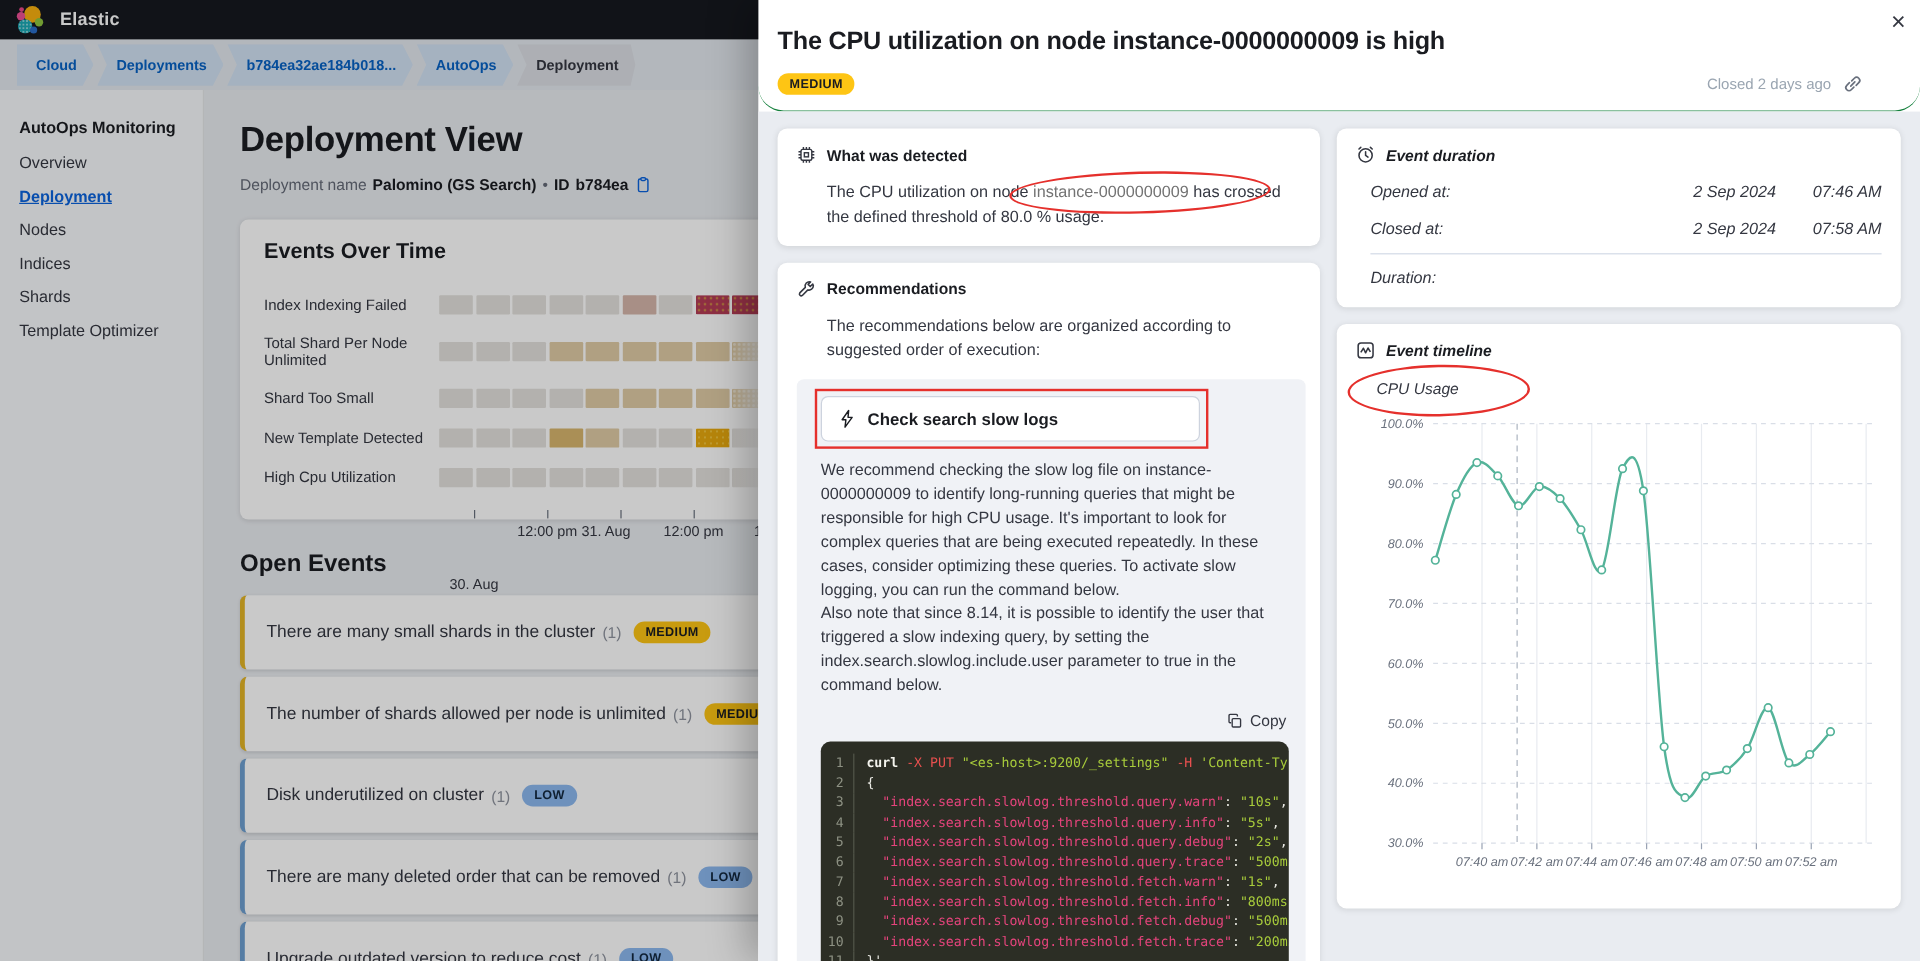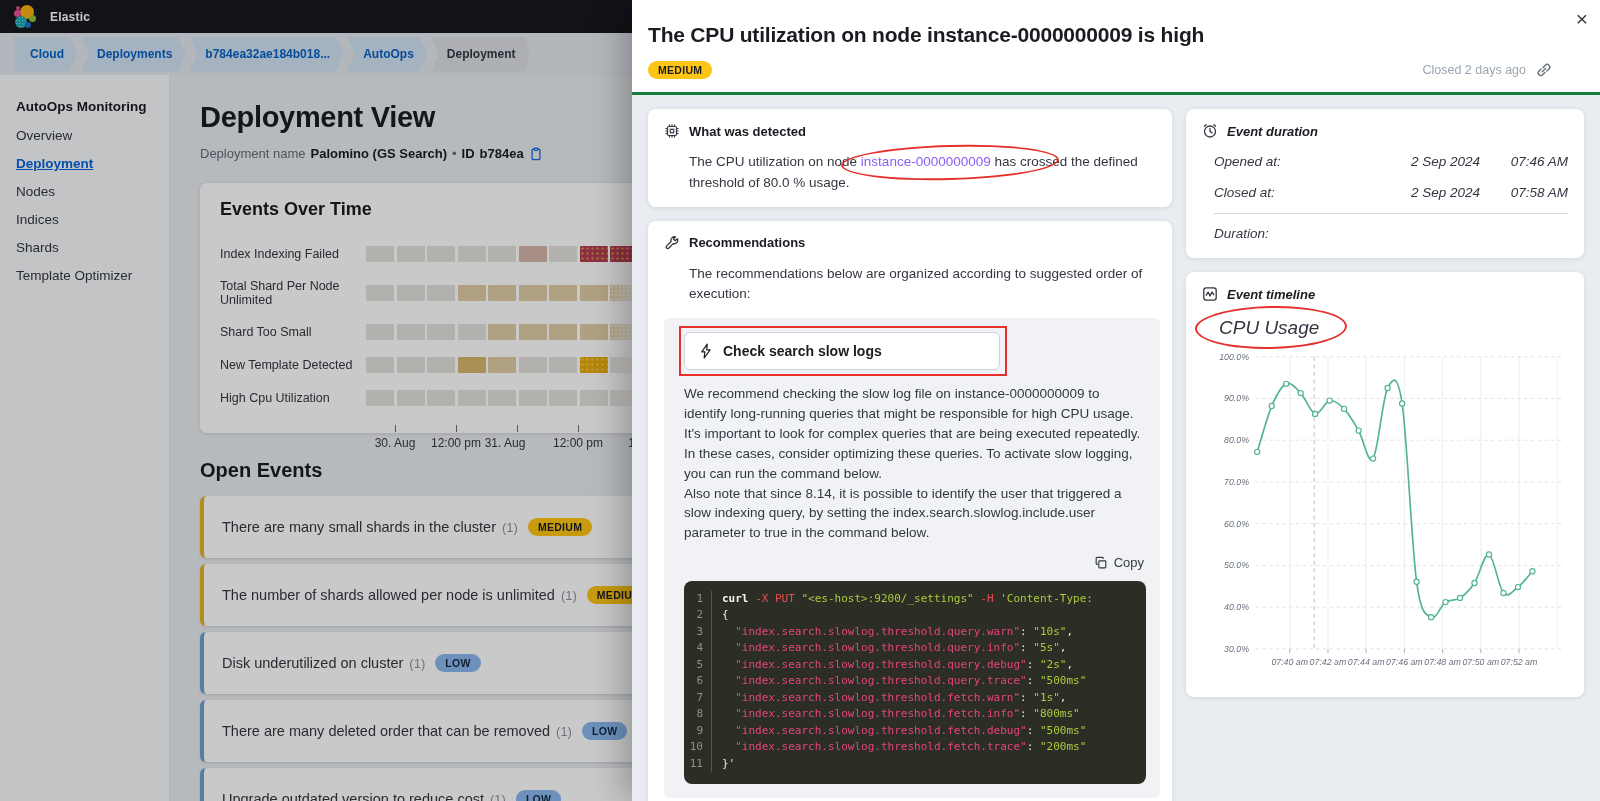--- a/index.html
+++ b/index.html
@@ -4,21 +4,21 @@
 <style>
   * { margin:0; padding:0; box-sizing:border-box; }
   html,body { background:#888; }
   body { font-family:"Liberation Sans","DejaVu Sans",sans-serif; }
   .stage { position:relative; width:1600px; height:801px; overflow:hidden; background:#e9ecf0; }
 
   
   .topbar { height:33px; background:#16191f; display:flex; align-items:center; padding-left:12px; }
   .logo { position:relative; width:26px; height:26px; margin-right:12px; }
   .logo i { position:absolute; border-radius:50%; display:block; }
-  .brand { color:#fff; font-weight:bold; font-size:12px; letter-spacing:.2px; }
+  .brand { color:#fff; font-weight:bold; font-size:15px; letter-spacing:.2px; }
   .crumbbar { height:42px; background:#e4e9ef; display:flex; align-items:center; padding-left:14px; }
   .crumb { height:35px; display:flex; align-items:center; font-size:12px; font-weight:bold;
            padding:0 14px 0 16px; margin-right:3px; background:#d2e2f4; color:#0762c4; cursor:pointer;
            clip-path:polygon(0 0, calc(100% - 9px) 0, 100% 50%, calc(100% - 9px) 100%, 0 100%, 8px 50%); }
   .crumb.first { clip-path:polygon(0 0, calc(100% - 9px) 0, 100% 50%, calc(100% - 9px) 100%, 0 100%); }
   .crumb.current { background:#dcdfe5; color:#343741;
            clip-path:polygon(0 0, calc(100% - 4px) 0, 100% 50%, calc(100% - 4px) 100%, 0 100%, 8px 50%); }
   .pagebody { display:flex; height:726px; }
   .sidenav { width:170px; background:#f7f9fb; border-right:1px solid rgba(0,0,0,.07); padding:24px 8px 0 16px; flex:none; }
   .nav-heading { font-size:13.5px; font-weight:bold; color:#1a1c21; margin-bottom:14px; }
@@ -55,35 +55,35 @@
   .ec-title { font-size:14.5px; color:#343741; }
   .ec-count { font-size:13px; color:#8e939e; margin:0 10px 0 6px; }
   .badge { display:inline-block; font-size:10.5px; font-weight:bold; letter-spacing:.3px; border-radius:10px; padding:3px 10px; color:#1a1c21; }
   .badge-MEDIUM { background:#fec514; }
   .badge-LOW { background:#8cb8ef; color:#13283f; }
   .dim-overlay { position:absolute; left:0; top:0; width:632px; height:801px; background:rgba(0,0,0,.21); z-index:5; }
 
   
   .flyout { position:absolute; left:632px; top:0; width:968px; height:801px; background:#fff; z-index:10;
             box-shadow:-10px 0 30px rgba(0,0,0,.25); display:flex; flex-direction:column; }
-  .fly-header { padding:20px 48px 13px 16px; border-bottom:3px solid #15803d; position:relative; flex:none; }
+  .fly-header { padding:20px 48px 13px 16px; border-bottom:1px solid #15803d; position:relative; flex:none;border-radius:21px; }
   .fly-title { font-size:21px; font-weight:bold; color:#1a1c21; line-height:1.4; max-width:560px; letter-spacing:-.2px; }
   .fly-meta { display:flex; align-items:center; justify-content:space-between; margin-top:12px; }
   .fly-closed { display:flex; align-items:center; gap:10px; font-size:12.5px; color:#9aa5b1; }
   .icon-btn { background:none; border:none; cursor:pointer; color:#69707d; display:flex; align-items:center; }
   .close-btn { position:absolute; top:8px; right:12px; font-size:21px; color:#343741; background:none; border:none; cursor:pointer; line-height:1; }
   .fly-body { flex:1; background:#e9ecf1; padding:14px 16px; display:flex; gap:14px; overflow:hidden; }
-  .col-left { width:524px; flex:none; }
+  .col-left { width:452px; flex:none; }
   .col-right { flex:1;font-style:italic; }
   .card { background:#fff; border-radius:8px; box-shadow:0 1px 5px rgba(0,0,0,.1); padding:14px 16px; margin-bottom:14px; }
   .card-head { display:flex; align-items:center; gap:9px; margin-bottom:13px; }
   .card-head .hicon { color:#343741; display:flex; }
   .card-head .hlabel { font-size:13px; font-weight:bold; color:#1a1c21; }
   .card-content { margin-left:25px; font-size:13.5px; color:#343741; line-height:1.5; }
-  a.inline-link { color:#8b5cf6; text-decoration:none; cursor:pointer; }
+  a.inline-link { color:#737373; text-decoration:none; cursor:pointer; }
   .ann { position:absolute; border:2px solid #e5302c; pointer-events:none; z-index:3; }
   .ellipse-wrap { position:relative; display:inline; }
   .ann-ellipse-detected { left:-20px; top:-9px; width:218px; height:35px; border-radius:50%; transform:rotate(-1.5deg); border-width:2.5px; }
   
   .dur-row { display:flex; font-size:13.5px; color:#343741; margin-bottom:10px; }
   .dur-label { flex:1; }
   .dur-date { width:100px; text-align:right; }
   .dur-time { width:88px; text-align:right; }
   .dur-divider { border-top:1px solid #d3dae6; margin:2px 0 10px; }
   .dur-total { display:flex; font-size:13.5px; color:#343741; }
@@ -105,21 +105,21 @@
   .ln { width:28px; flex:none; text-align:right; color:#8d9183; padding-right:8px; border-right:1px solid #53564a; }
   .code-text { padding-left:10px; }
   .tk-cmd { color:#f4f4ee; font-weight:bold; }
   .tk-flg { color:#e8504f; }
   .tk-str { color:#a8cc3b; }
   .tk-key { color:#e5447c; }
   .tk-pun { color:#e8e8e2; }
   .tk-val { color:#a8cc3b; }
   
   .chart-title-wrap { position:relative; display:inline-block; margin:2px 0 6px 17px; }
-  .chart-title { font-size:19px; color:#343741; }
+  .chart-title { font-size:13px; color:#343741; }
   .ann-ellipse-chart { left:-24px; top:-11px; width:152px; height:43px; border-radius:50%; transform:rotate(-1deg); border-width:2.5px; }
   .timeline-card svg { display:block; width:100%; height:auto; }
   svg text { font-family:"Liberation Sans","DejaVu Sans",sans-serif; }
 </style>
 </head>
 <body>
 
 <div class="stage">
 
   <div class="page">
@@ -238,21 +238,21 @@
                   <span class="hm-cell hm-none"></span>
                   <span class="hm-cell hm-none"></span>
                   <span class="hm-cell hm-none"></span>
                   <span class="hm-cell hm-none"></span>
                   <span class="hm-cell hm-nonef"></span>
                 </div>
               </div>
             </div>
           <div class="hm-axis">
               <span class="hm-tick" style="left: 29px;"></span>
-              <span class="hm-tick-label" style="left: 29px;">30. Aug</span>
+              <span class="hm-tick-label" style="left: 29px; margin-top: 44px;">30. Aug</span>
               <span class="hm-tick" style="left: 90px;"></span>
               <span class="hm-tick-label" style="left: 90px;">12:00 pm</span>
               <span class="hm-tick" style="left: 151px;"></span>
               <span class="hm-tick-label" style="left: 139px;">31. Aug</span>
               <span class="hm-tick" style="left: 212px;"></span>
               <span class="hm-tick-label" style="left: 212px;">12:00 pm</span>
               <span class="hm-tick" style="left: 273px;"></span>
               <span class="hm-tick-label" style="left: 273px;">1. S</span>
             </div>
         </div>

